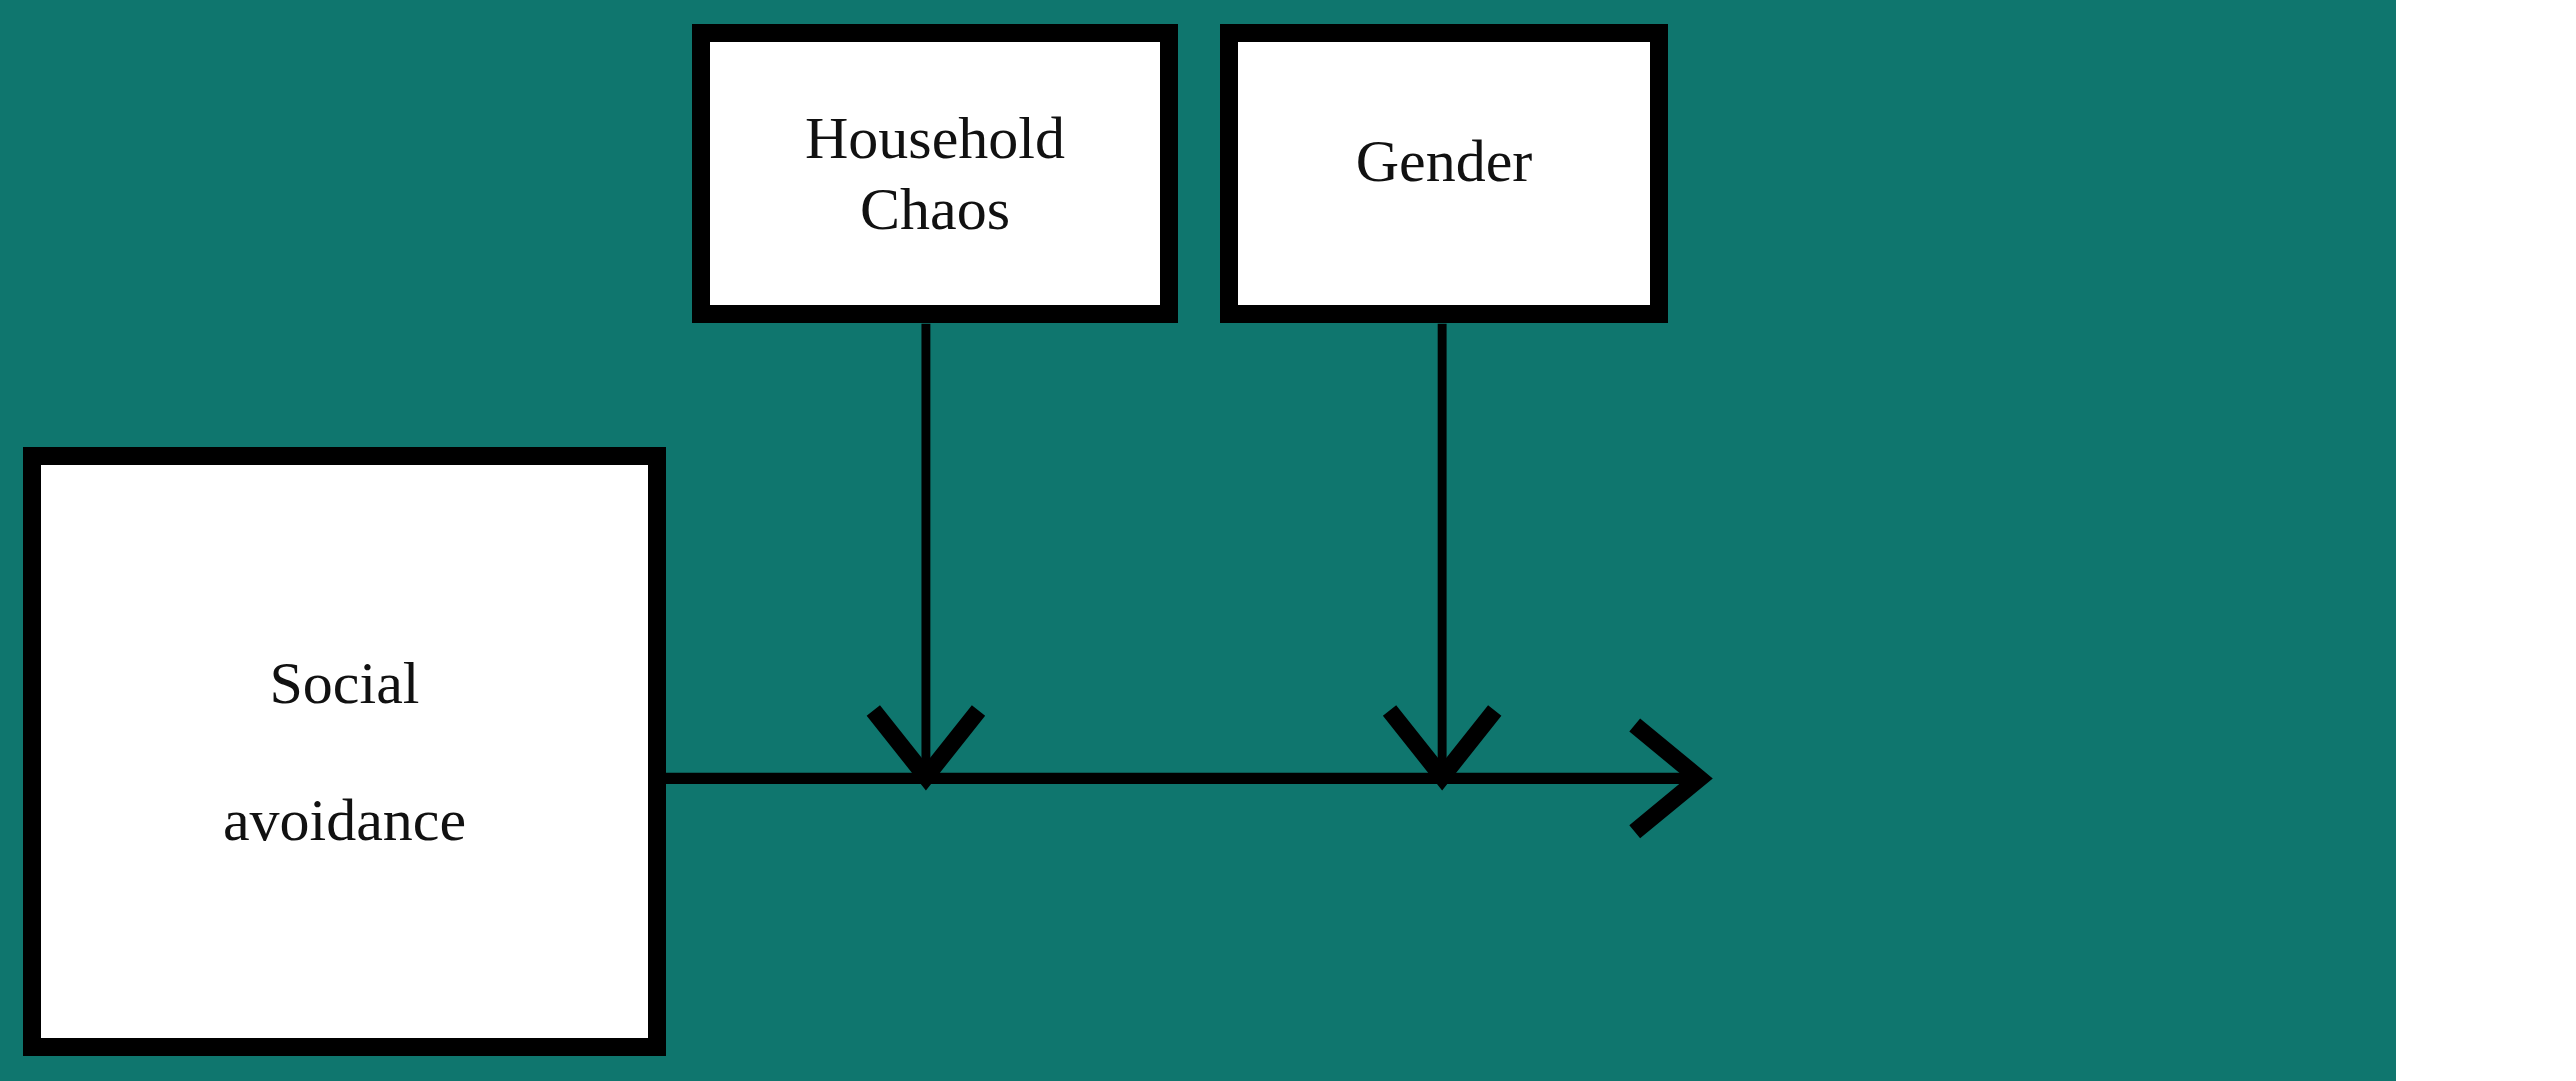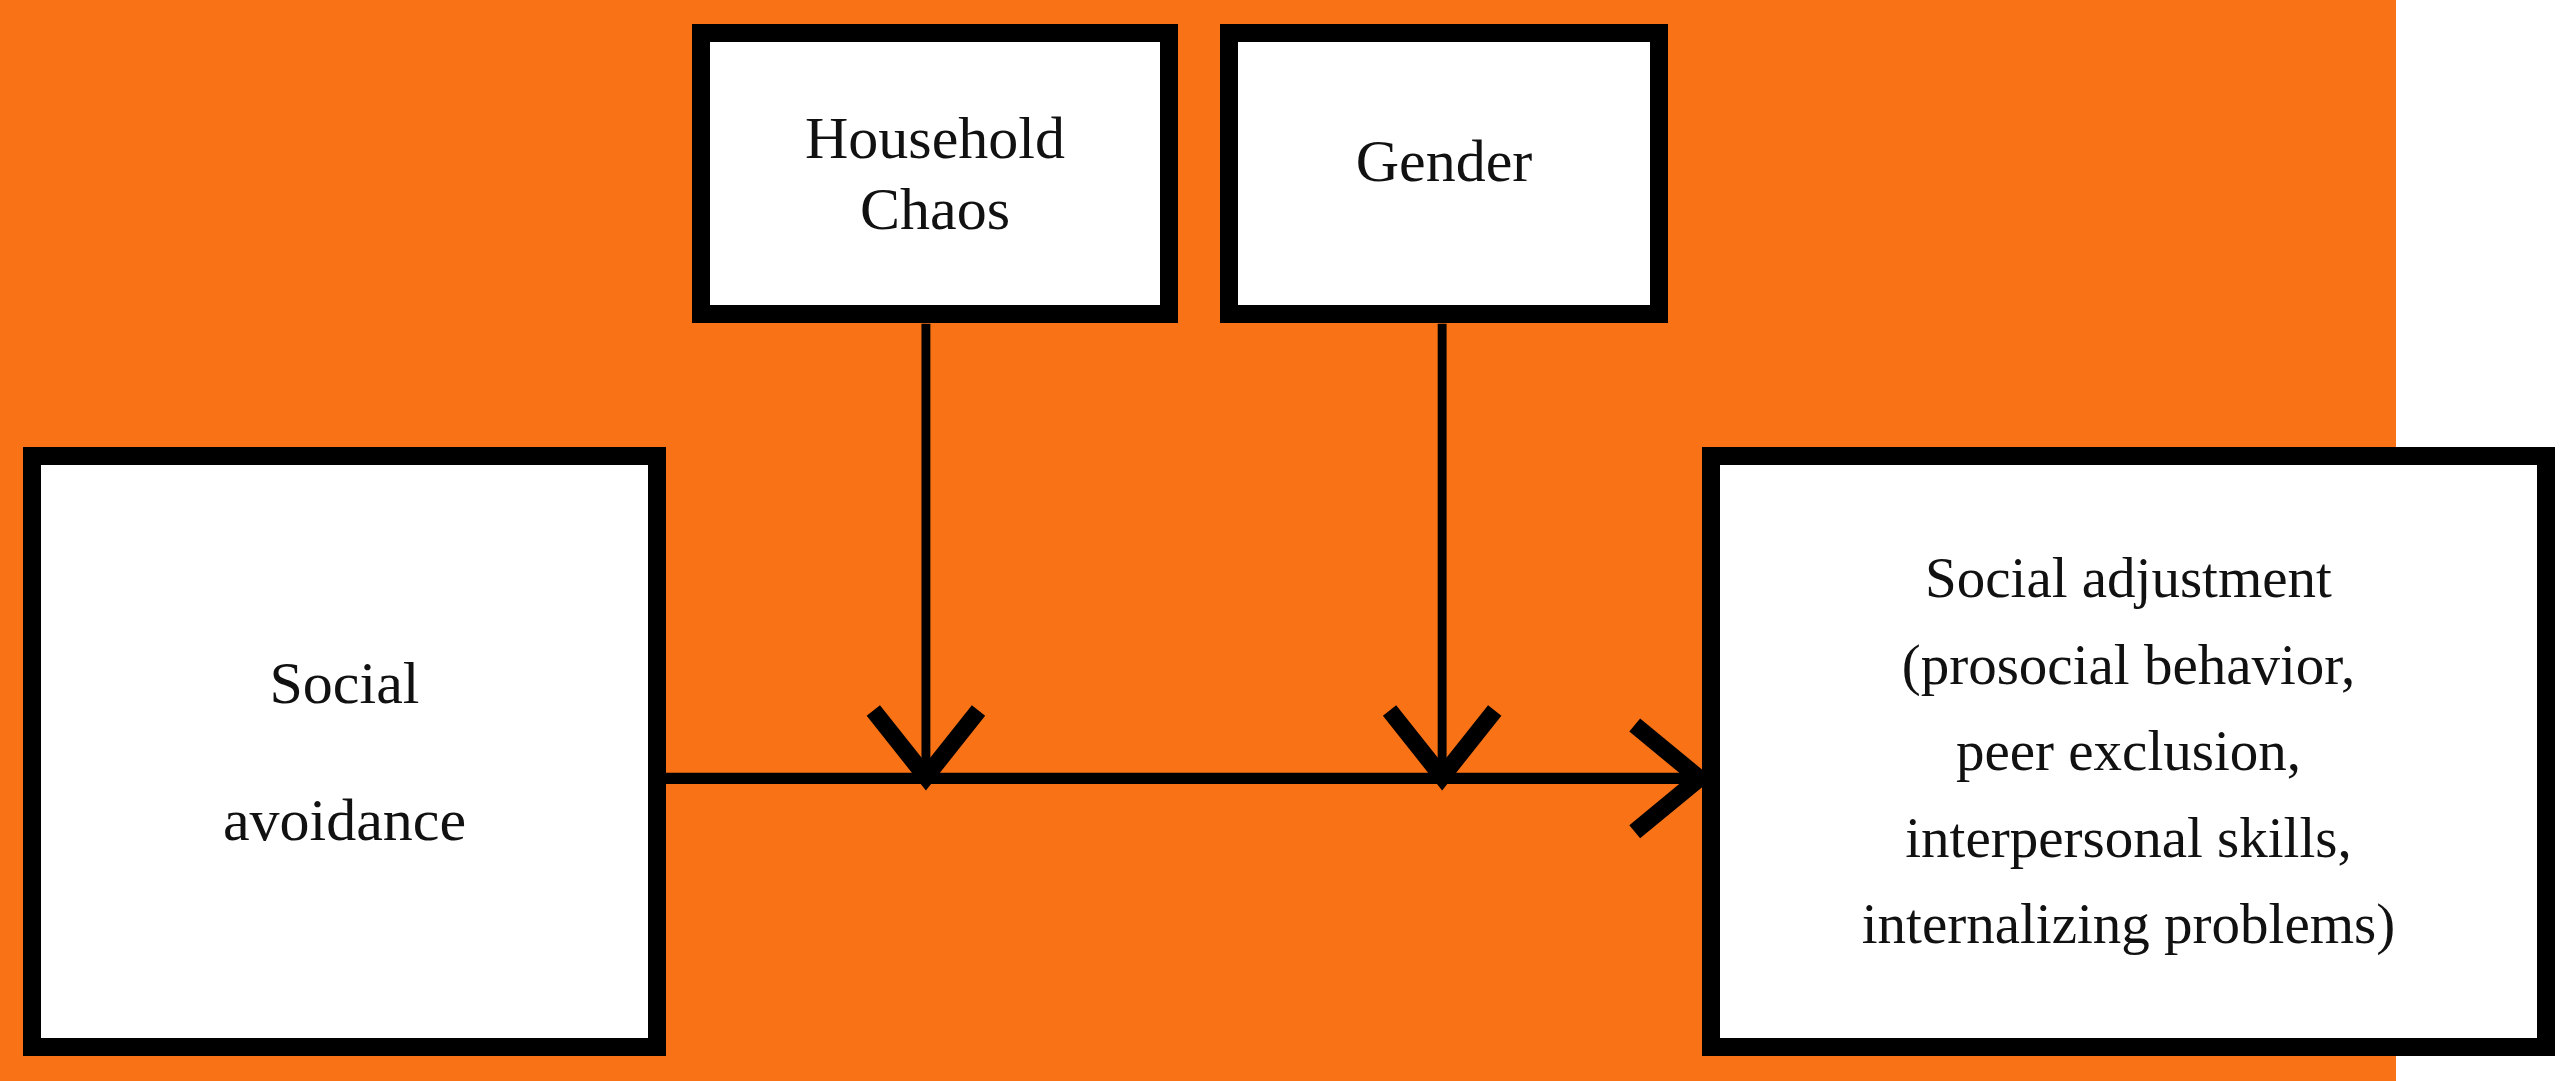--- a/index.html
+++ b/index.html
@@ -10,21 +10,21 @@
   body {
     width: 2576px;
     height: 1081px;
     overflow: hidden;
     font-family: "Liberation Serif", "DejaVu Serif", serif;
   }
   #diagram-root {
     position: relative;
     width: 2396px;
     height: 1081px;
-    background: #f97316;
+    background: #0f766e;
   }
   svg.diagram-canvas {
     position: absolute;
     top: 0;
     left: 0;
     width: 2576px;
     height: 1081px;
     display: block;
   }
   .node-box {
@@ -121,22 +121,15 @@
 
   <div class="node-box" id="box-social-avoidance">
     <span class="node-label">Social
 avoidance</span>
   </div>
 
   <div class="node-box" id="box-gender">
     <span class="node-label">Gender</span>
   </div>
 
-  <div class="node-box" id="box-social-adjustment">
-    <span class="node-label">Social adjustment
-(prosocial behavior,
-peer exclusion,
-interpersonal skills,
-internalizing problems)</span>
-  </div>
 
 </div>
 
 
 </body></html>

